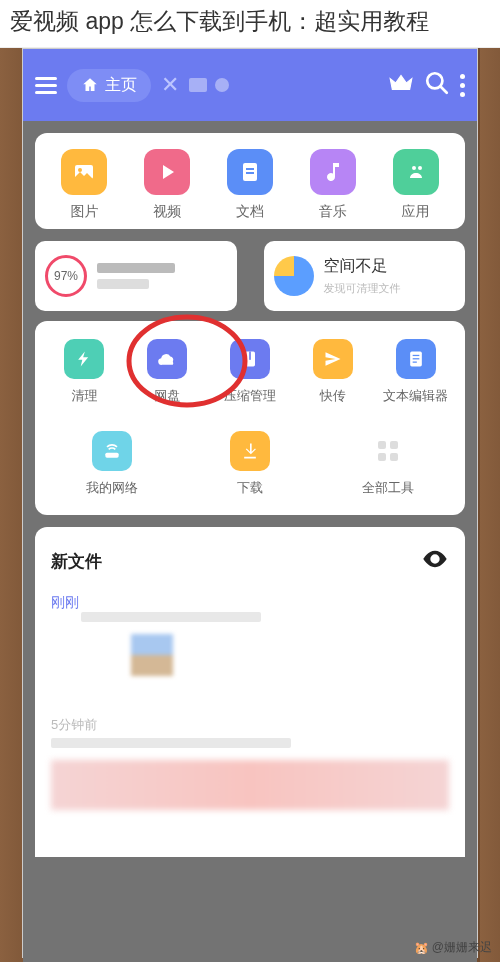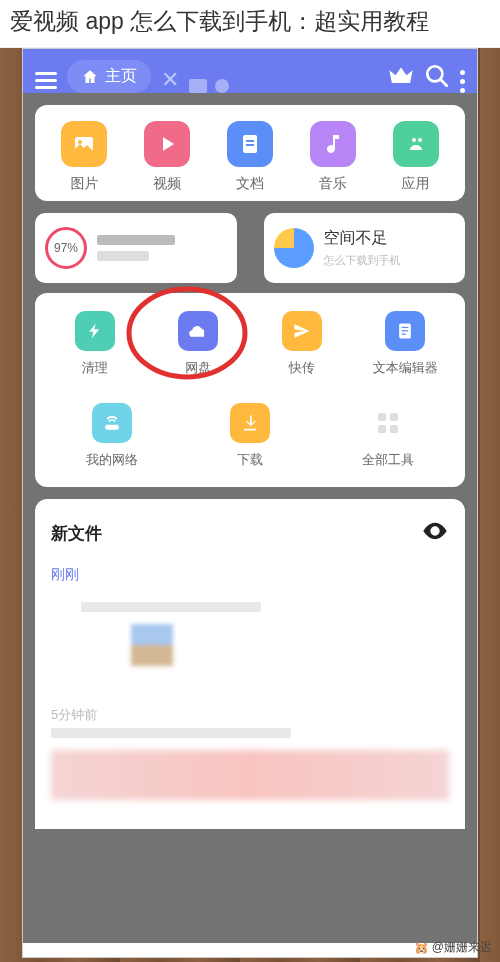--- a/index.html
+++ b/index.html
@@ -1,20 +1,20 @@
 <!DOCTYPE html>
 <html><head>
 <meta charset="utf-8">
 <style>
 * { margin: 0; padding: 0; box-sizing: border-box; }
 body { font-family: -apple-system, "PingFang SC", "Microsoft YaHei", sans-serif; background: #6b4a2f; width: 500px; height: 962px; overflow: hidden; position: relative; }
 .wood { position: absolute; inset: 0; background: repeating-linear-gradient(90deg, #8b6140 0px, #7a5335 40px, #8b6140 80px, #6f4a2e 120px); }
 .page-title { position: relative; z-index: 2; background: #fff; color: #333; font-size: 23px; padding: 6px 10px 10px; text-align: left; border-bottom: 1px solid #eee; }
 .phone { position: relative; z-index: 2; margin: 0 auto; width: 456px; background: #fff; height: 910px; border: 1px solid #ccc; }
-.topbar { background: #6c7bf0; height: 44px; display: flex; align-items: flex-end; padding: 0 12px; gap: 10px; }
+.topbar { background: #6c7bf0; height: 72px; display: flex; align-items: center; padding: 0 12px; gap: 10px; }
 .hamburger span { display: block; width: 22px; height: 3px; background: #fff; margin: 4px 0; border-radius: 2px; }
 .home-pill { background: #7e8df5; border-radius: 20px; padding: 6px 14px; display: flex; align-items: center; gap: 6px; color: #fff; font-size: 16px; }
 .home-pill svg { width: 18px; height: 18px; }
 .x-icon { color: #bcc5ff; font-size: 22px; font-weight: 300; }
 .ghost-icons { display: flex; gap: 8px; opacity: 0.4; }
 .ghost-icons div { width: 18px; height: 14px; background: #fff; border-radius: 2px; }
 .spacer { flex: 1; }
 .crown, .search, .more { color: #fff; }
 .search svg, .crown svg { width: 26px; height: 26px; }
 .more-dots { display: flex; flex-direction: column; gap: 4px; }
@@ -43,21 +43,21 @@
 .tool { display: flex; flex-direction: column; align-items: center; gap: 8px; width: 78px; }
 .tool .ic2 { width: 40px; height: 40px; border-radius: 10px; display: flex; align-items: center; justify-content: center; }
 .tool .lbl2 { font-size: 13px; color: #666; white-space: nowrap; }
 .ic2 svg { width: 20px; height: 20px; fill: #fff; }
 .red-circle { position: absolute; left: 84px; top: -12px; width: 136px; height: 100px; pointer-events: none; }
 .red-circle svg { width: 100%; height: 100%; }
 .files-card { background: #fff; margin: 0 12px; border-radius: 12px 12px 0 0; padding: 18px 16px 0; height: 330px; }
 .files-header { display: flex; justify-content: space-between; align-items: center; margin-bottom: 16px; }
 .files-title { font-size: 17px; font-weight: 600; color: #222; }
 .eye svg { width: 28px; height: 28px; }
-.timestamp { color: #6c7bf0; font-size: 14px; margin-bottom: 18px; display: inline-block; }
+.timestamp { color: #6c7bf0; font-size: 14px; margin-bottom: 0; display: inline-block; }
 .blur-file { height: 90px; display: flex; flex-direction: column; gap: 12px; padding-left: 30px; }
 .blur-file .b1 { height: 10px; width: 180px; background: #e8e8e8; border-radius: 2px; }
 .pix-blur { width: 42px; height: 42px; background: linear-gradient(180deg, #a8c8f0 50%, #d4b896 50%); filter: blur(2px); margin-left: 50px; }
 .ts2 { color: #bbb; font-size: 13px; margin-top: 14px; }
 .blur-strip { height: 10px; width: 240px; background: #e8e8e8; margin-top: 4px; border-radius: 2px; }
 .pink-strip { height: 50px; margin-top: 12px; background: linear-gradient(90deg, #f5d4d4, #f8c4c0, #f5d4d4); filter: blur(3px); }
 .watermark { position: absolute; bottom: 6px; right: 8px; z-index: 3; color: #444; font-size: 12px; display: flex; align-items: center; gap: 2px; }
 .grid-dots { display: grid; grid-template-columns: repeat(2, 8px); gap: 4px; }
 .grid-dots span { width: 8px; height: 8px; background: #ddd; border-radius: 2px; }
 </style>
@@ -161,21 +161,21 @@
         <div class="ring">97%</div>
         <div class="blurred">
             <span></span>
             <span></span>
           </div>
       </div>
       <div class="info-box">
         <div class="pie"></div>
         <div class="info-text">
           <span class="t1">空间不足</span>
-          <span class="t2">怎么下载到手机</span>
+          <span class="t2">发现可清理文件</span>
         </div>
       </div>
     </div>
 
     <div class="tools-card">
       <div class="red-circle">
         <svg viewBox="0 0 136 100">
             <ellipse cx="68" cy="52" rx="58" ry="44" fill="none" stroke="#e03030" stroke-width="5"></ellipse>
           </svg>
       </div>
@@ -188,20 +188,29 @@
             </div>
             <span class="lbl2">清理</span>
           </div>
           <div class="tool">
             <div class="ic2" style="background:#6c7bf0">
               <svg viewBox="0 0 24 24">
                 <path fill="#fff" d="M19 15a4 4 0 00-3-6 6 6 0 00-11 2 4 4 0 001 8h13a4 4 0 000-4z"></path>
               </svg>
             </div>
             <span class="lbl2">网盘</span>
+          </div>
+          <div class="tool">
+            <div class="ic2" style="background:#6c7bf0">
+              <svg viewBox="0 0 24 24">
+                <rect x="6" y="3" width="12" height="18" rx="2" fill="#fff"></rect>
+                <rect x="11" y="3" width="2" height="10" fill="#6c7bf0"></rect>
+              </svg>
+            </div>
+            <span class="lbl2">压缩管理</span>
           </div>
           <div class="tool">
             <div class="ic2" style="background:#ffb93e">
               <svg viewBox="0 0 24 24">
                 <path fill="#fff" d="M3 20l18-8L3 4v6l12 2-12 2z"></path>
               </svg>
             </div>
             <span class="lbl2">快传</span>
           </div>
           <div class="tool">

